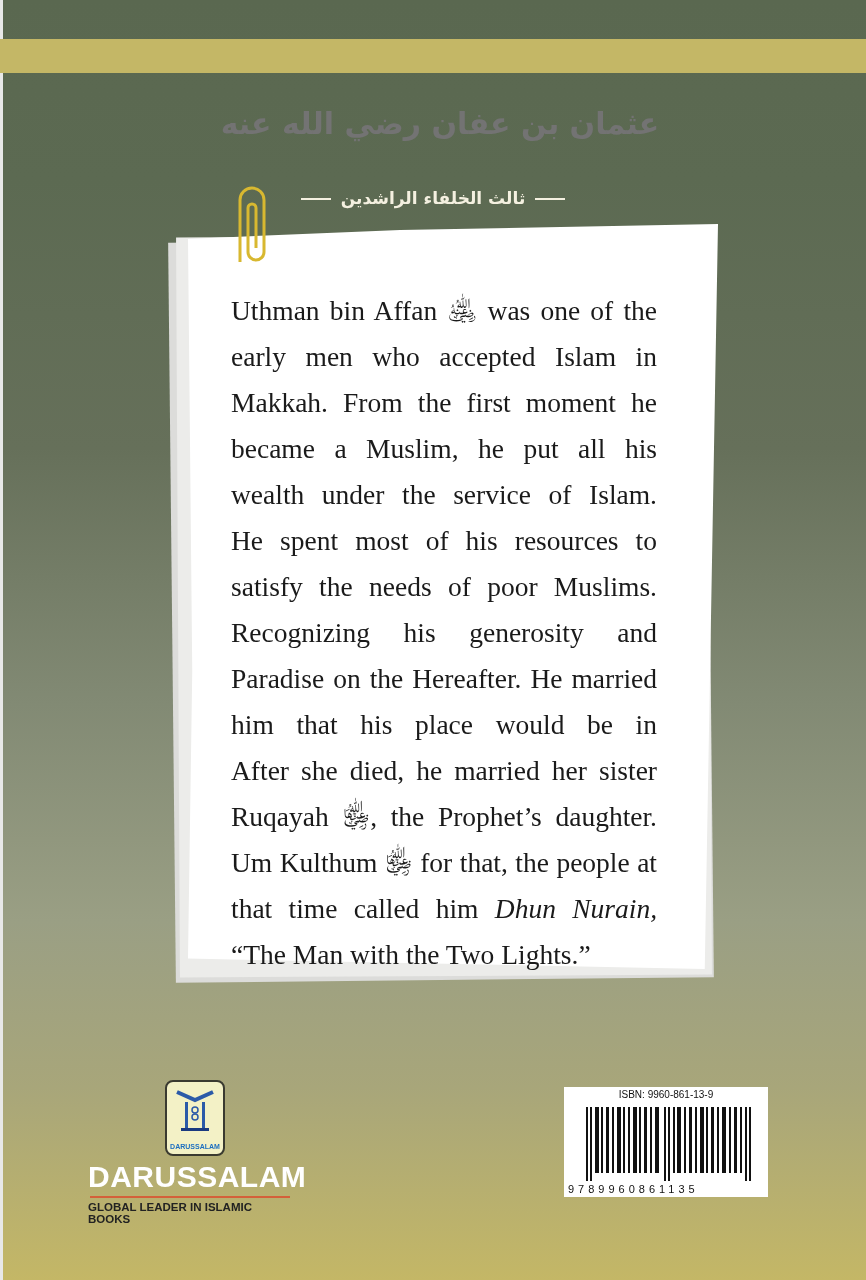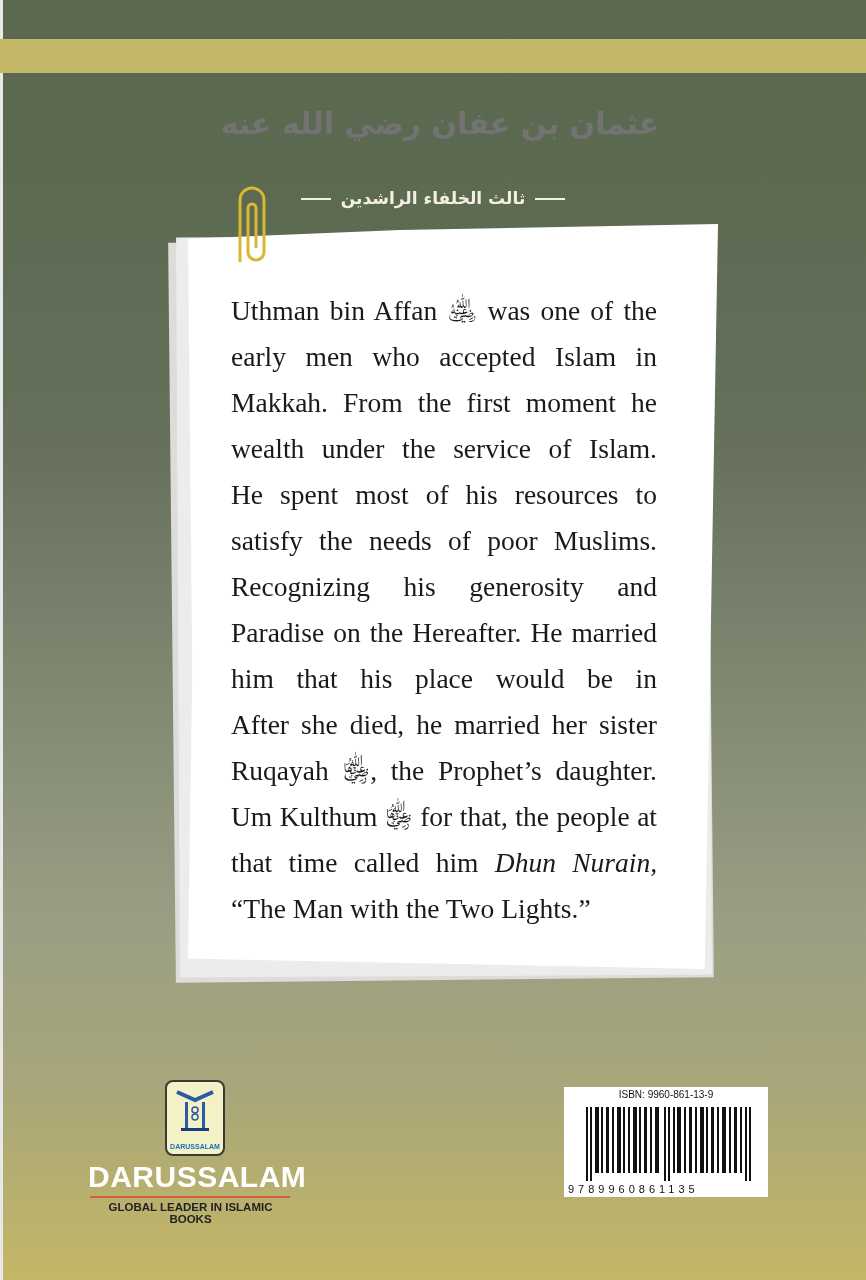--- a/index.html
+++ b/index.html
@@ -20,21 +20,21 @@
   .paper{position:absolute;left:188px;top:224px;width:530px;height:745px;background:#fff;
     clip-path:polygon(0% 2%,40% 0.8%,100% 0%,99% 40%,97.5% 100%,0% 98.6%,0.8% 60%);}
   .body-text{position:absolute;left:224px;top:284px;width:440px;font-size:27.5px;line-height:39px;color:#1a1a1a;text-align:justify;}
   .body-text p{margin:7px;text-align-last:justify;}
   .body-text p.last{text-align-last:left;}
   em{font-style:italic;}
   .logo-box{position:absolute;left:165px;top:1080px;width:56px;height:72px;background:#f3f1c6;border:2px solid #3a3a30;border-radius:8px;}
   .logo-text{position:absolute;bottom:4px;left:0;width:56px;text-align:center;font-family:"Liberation Sans",sans-serif;font-size:7px;font-weight:bold;color:#1c6ec0;}
   .brand{position:absolute;left:88px;top:1160px;width:205px;text-align:center;color:#fff;font-family:"Liberation Sans",sans-serif;font-weight:bold;font-size:30px;letter-spacing:0.5px;}
   .brand-rule{position:absolute;left:90px;top:1196px;width:200px;height:2px;background:#d4603a;}
-  .tagline{position:absolute;left:88px;top:1201px;width:205px;text-align:center;color:#222;font-family:"Liberation Sans",sans-serif;font-weight:bold;font-size:11.5px;}
+  .tagline{position:absolute;left:88px;top:1201px;width:205px;text-align:left;color:#222;font-family:"Liberation Sans",sans-serif;font-weight:bold;font-size:11.5px;}
   .isbn-box{position:absolute;left:564px;top:1087px;width:204px;height:110px;background:#fff;}
   .isbn-label{position:absolute;top:2px;left:0;width:204px;text-align:center;font-family:"Liberation Sans",sans-serif;font-size:10px;color:#111;}
   .barcode{position:absolute;top:20px;left:22px;width:165px;height:74px;}
   .isbn-num{position:absolute;bottom:2px;left:4px;width:190px;font-family:"Liberation Sans",sans-serif;font-size:11px;color:#111;letter-spacing:4px;}
 </style>
 </head>
 <body>
 
 <div class="left-edge"></div>
 <div class="topband"></div>
@@ -49,20 +49,21 @@
 <div class="paper"></div>
 
 <svg class="clip" width="40" height="90" viewBox="0 0 40 90">
   <path d="M8 80 V18 A12 12 0 0 1 32 18 V70 A8 8 0 0 1 16 70 V26 A4 4 0 0 1 24 26 V66" fill="none" stroke="#d8b830" stroke-width="3"></path>
 </svg>
 
 <div class="body-text">
   <p>Uthman bin Affan ﵁ was one of the</p>
   <p>early men who accepted Islam in</p>
   <p>Makkah. From the first moment he</p>
+  <p>became a Muslim, he put all his</p>
   <p>wealth under the service of Islam.</p>
   <p>He spent most of his resources to</p>
   <p>satisfy the needs of poor Muslims.</p>
   <p>Recognizing his generosity and</p>
   <p>Paradise on the Hereafter. He married</p>
   <p>him that his place would be in</p>
   <p>After she died, he married her sister</p>
   <p>Ruqayah ﵂, the Prophet’s daughter.</p>
   <p>Um Kulthum ﵂ for that, the people at</p>
   <p><span>that time called him</span> <em>Dhun Nurain,</em></p>

